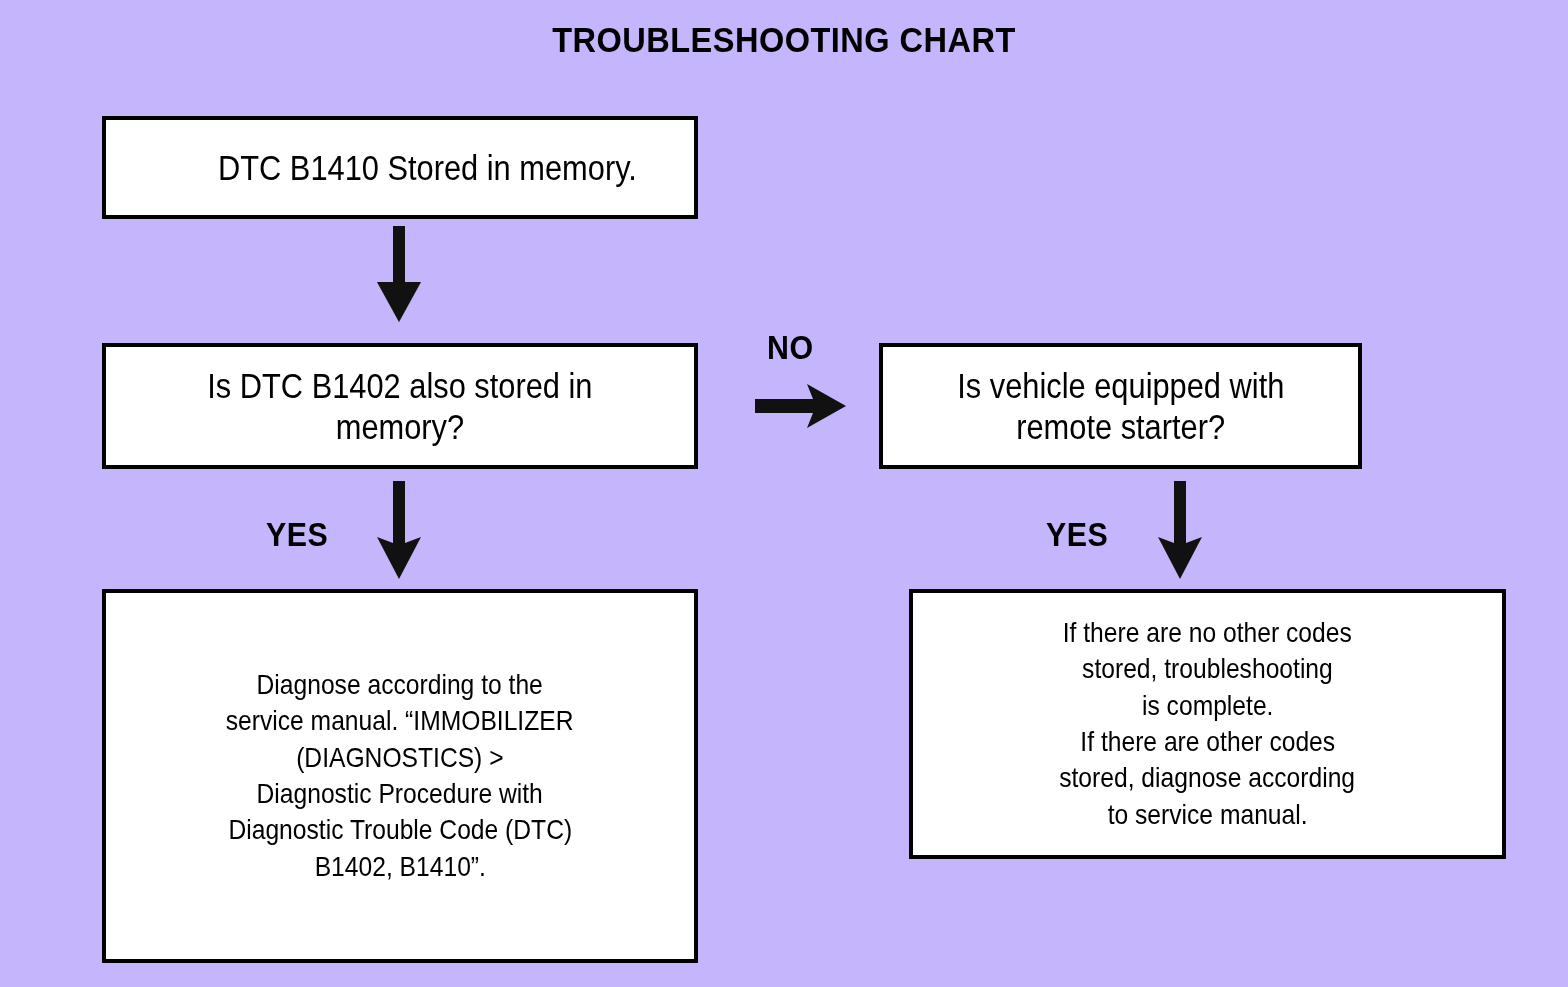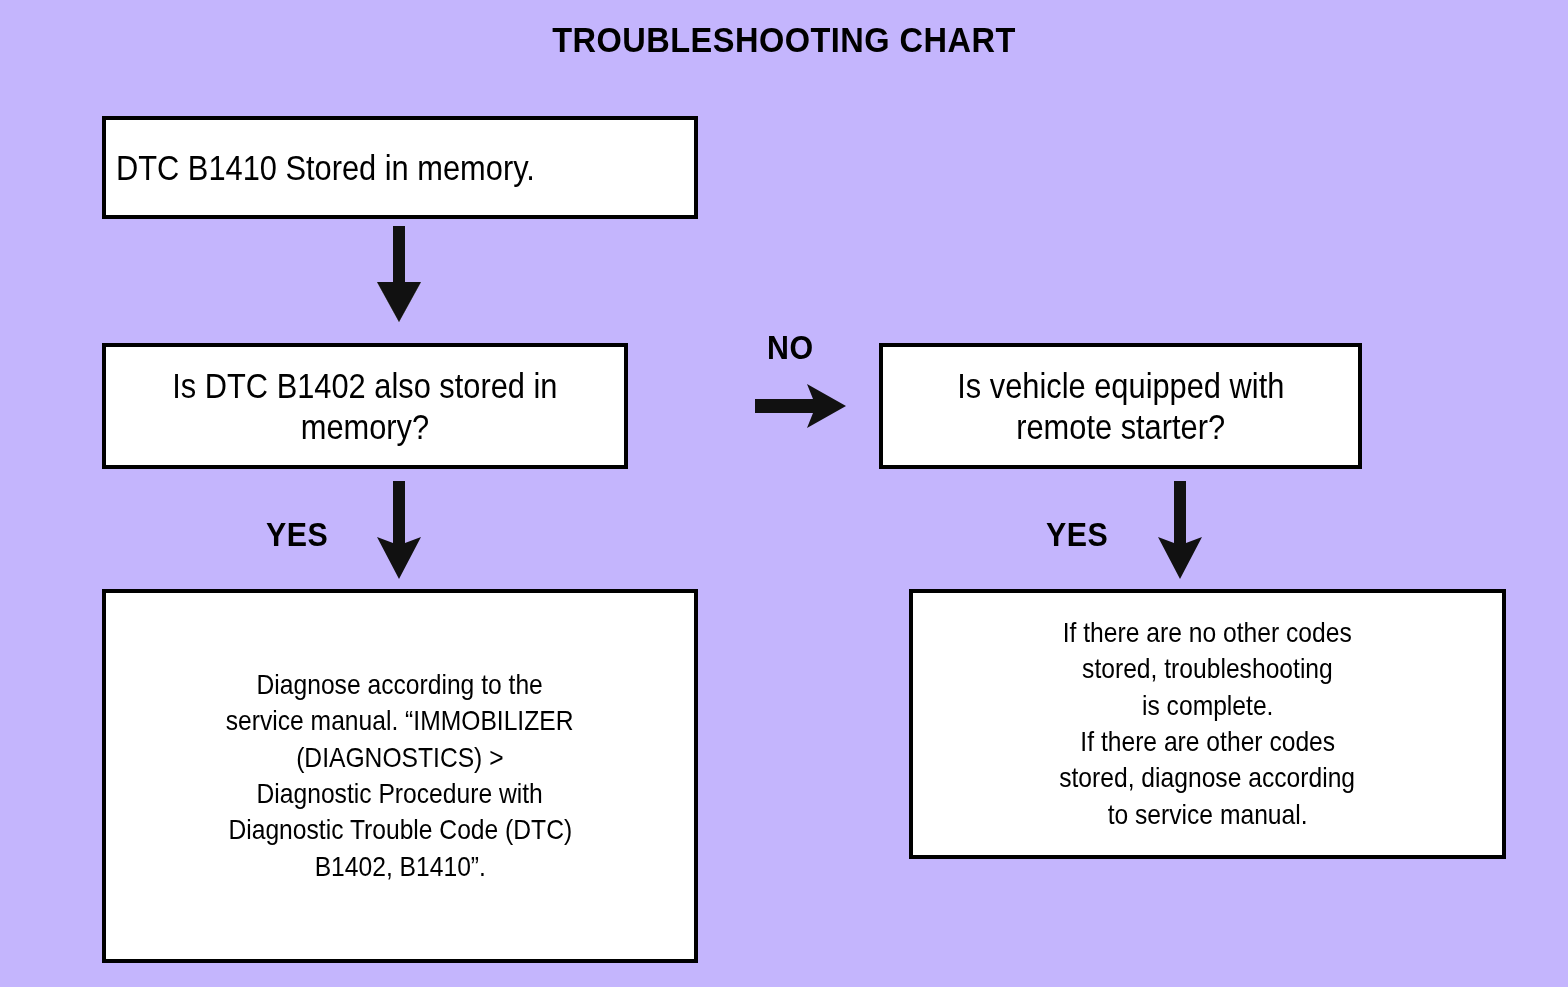--- a/index.html
+++ b/index.html
@@ -47,25 +47,25 @@
     font-size: 35px;
     line-height: 1.18;
   }
   .node .line {
     display: block;
     transform: scaleX(0.88);
     white-space: nowrap;
   }
   .node.center { align-items: center; text-align: center; }
   .node.center .line { transform-origin: center; }
-  .node.left { align-items: flex-start; text-align: left; padding-left: 10px; }
+  .node.left { align-items: flex-end; text-align: left; padding-left: 10px; }
   .node.left .line { transform-origin: left center; }
 
   #node-dtc-stored   { left: 102px; top: 116px; width: 596px; height: 103px; }
-  #node-question-b1402 { left: 102px; top: 343px; width: 526px; height: 126px; text-align: right; }
+  #node-question-b1402 { left: 102px; top: 343px; width: 596px; height: 126px; text-align: right; }
   #node-question-remote-starter { left: 879px; top: 343px; width: 483px; height: 126px; }
   #node-diagnose-service-manual { left: 102px; top: 589px; width: 596px; height: 374px; }
   #node-troubleshooting-result  { left: 879px; top: 589px; width: 597px; height: 270px; margin-left: 30px; }
 
   #node-diagnose-service-manual, #node-troubleshooting-result {
     font-size: 28px;
     line-height: 1.30;
   }
 
   

